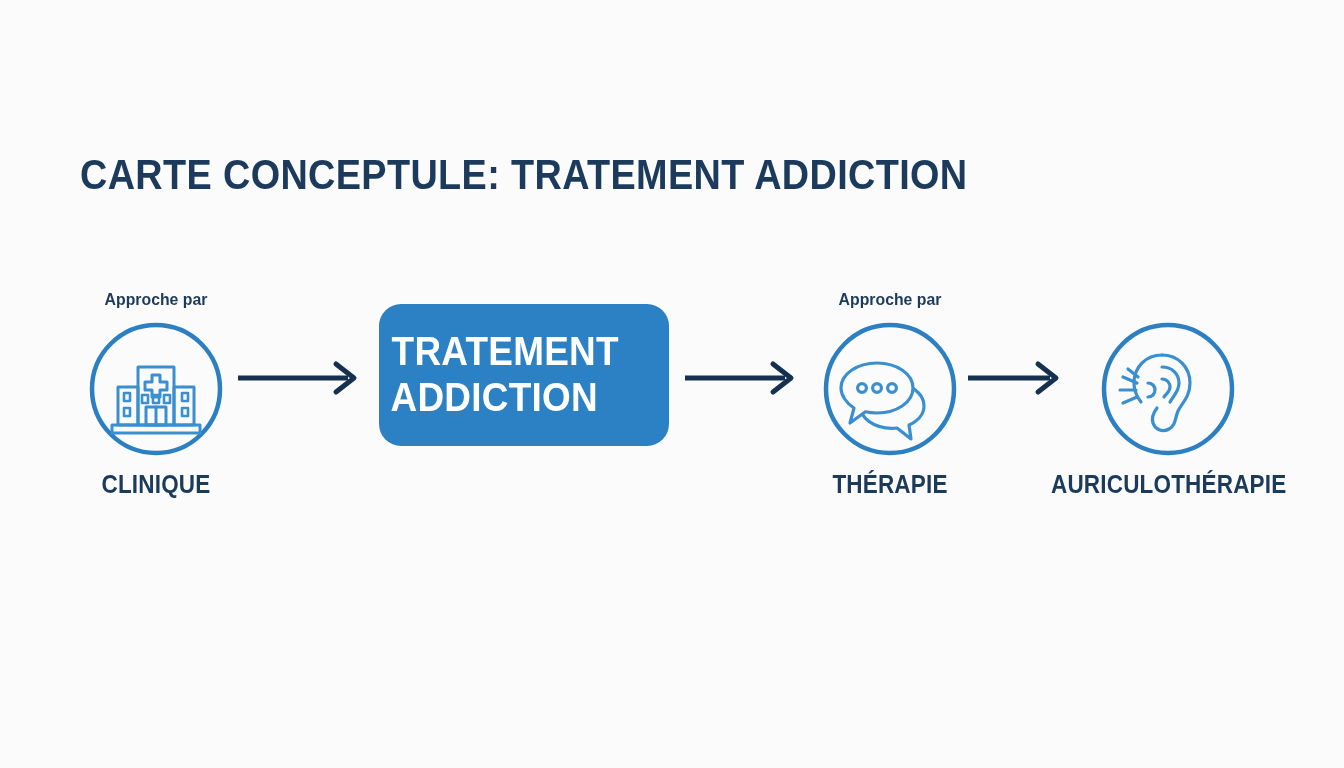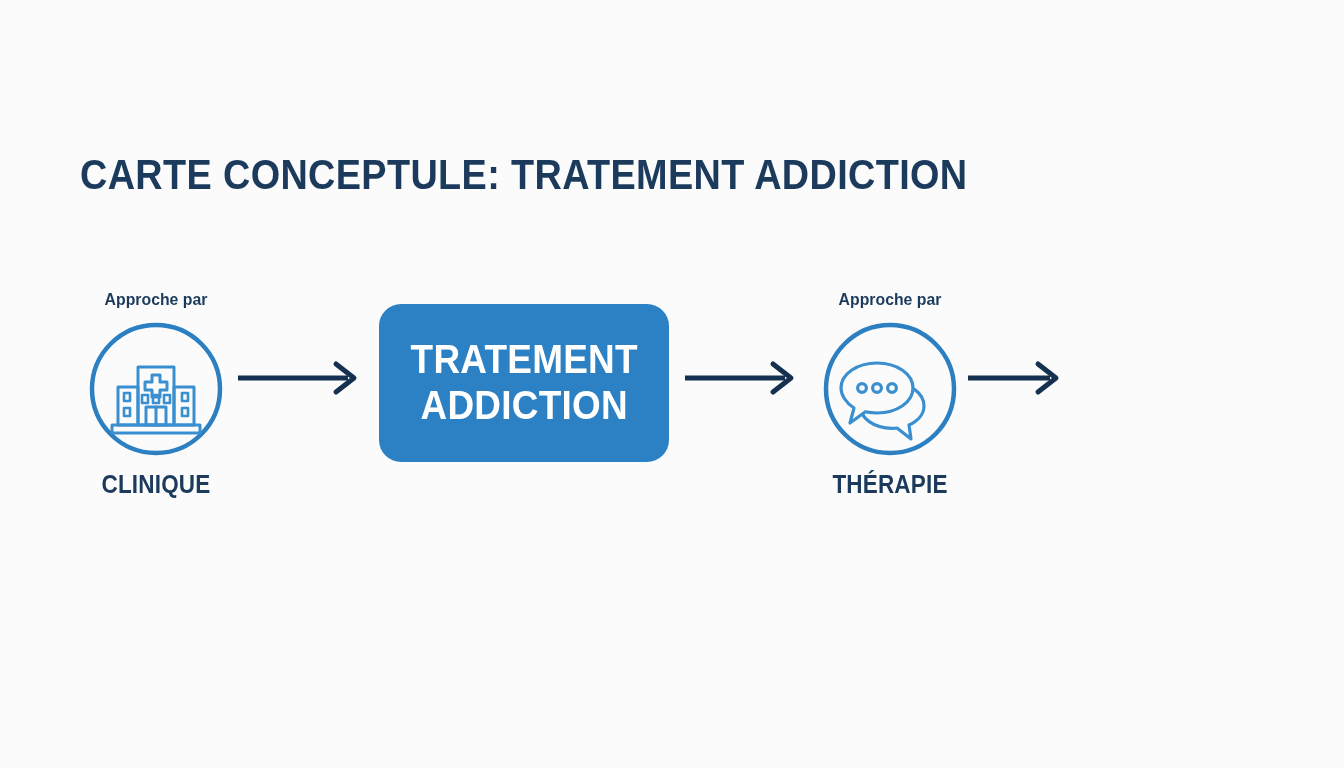--- a/index.html
+++ b/index.html
@@ -82,26 +82,26 @@
     letter-spacing: 0.2px;
     transform: scaleX(0.9);
     white-space: nowrap;
   }
 
   #center-box {
     position: absolute;
     left: 371px;
     top: 24px;
     width: 290px;
-    height: 158px;
+    height: 142px;
     background: #2b81c4;
     border-radius: 22px;
     display: flex;
     flex-direction: column;
-    align-items: center;
+    align-items: flex-start;
     justify-content: center;
   }
   .center-line {
     color: #ffffff;
     font-size: 41px;
     font-weight: bold;
     line-height: 1.12;
     letter-spacing: 0.3px;
     transform: scaleX(0.9);
     white-space: nowrap;
@@ -202,14 +202,39 @@
     <div class="node-label">THÉRAPIE</div>
   </div>
 
   <div class="arrow arrow-3">
     <svg width="100" height="44" viewBox="0 0 100 44">
       <path d="M2 22 H84" stroke="#15314f" stroke-width="5" stroke-linecap="butt" fill="none"></path>
       <path d="M72 8 L90 22 L72 36" stroke="#15314f" stroke-width="5" fill="none" stroke-linecap="round" stroke-linejoin="round"></path>
     </svg>
   </div>
 
+  <div class="node node-auriculo">
+    <div class="approche"></div>
+    <div class="circle-wrap">
+      <svg width="136" height="136" viewBox="0 0 136 136">
+        <circle cx="68" cy="68" r="64" fill="none" stroke="#2c7fc0" stroke-width="4.5"></circle>
+        <g fill="none" stroke="#3a8fd0" stroke-width="3.2" stroke-linecap="round" stroke-linejoin="round">
+
+          <path d="M62 34 c16 0 28 12 28 28 c0 14-8 20-12 28 c-3 7-2 14-9 18 c-7 4-14 0-16-6
+                   c-2-6 1-11 4-15"></path>
+          <path d="M62 34 c-16 0-28 12-28 28 c0 8 3 14 7 19"></path>
+
+          <path d="M62 46 c10 0 17 7 17 16 c0 9-6 13-9 19"></path>
+          <path d="M62 58 c5 0 8 4 8 8 c0 5-4 7-6 10"></path>
+
+          <path d="M48 62 c4 0 7 3 7 7 c0 4-3 7-7 7"></path>
+
+          <path d="M20 69 H36"></path>
+          <path d="M23 56 L37 62"></path>
+          <path d="M23 82 L37 76"></path>
+          <path d="M28 48 L38 56"></path>
+        </g>
+      </svg>
+    </div>
+    <div class="node-label">AURICULOTHÉRAPIE</div>
+  </div>
 
 </div>
 
 </body></html>

